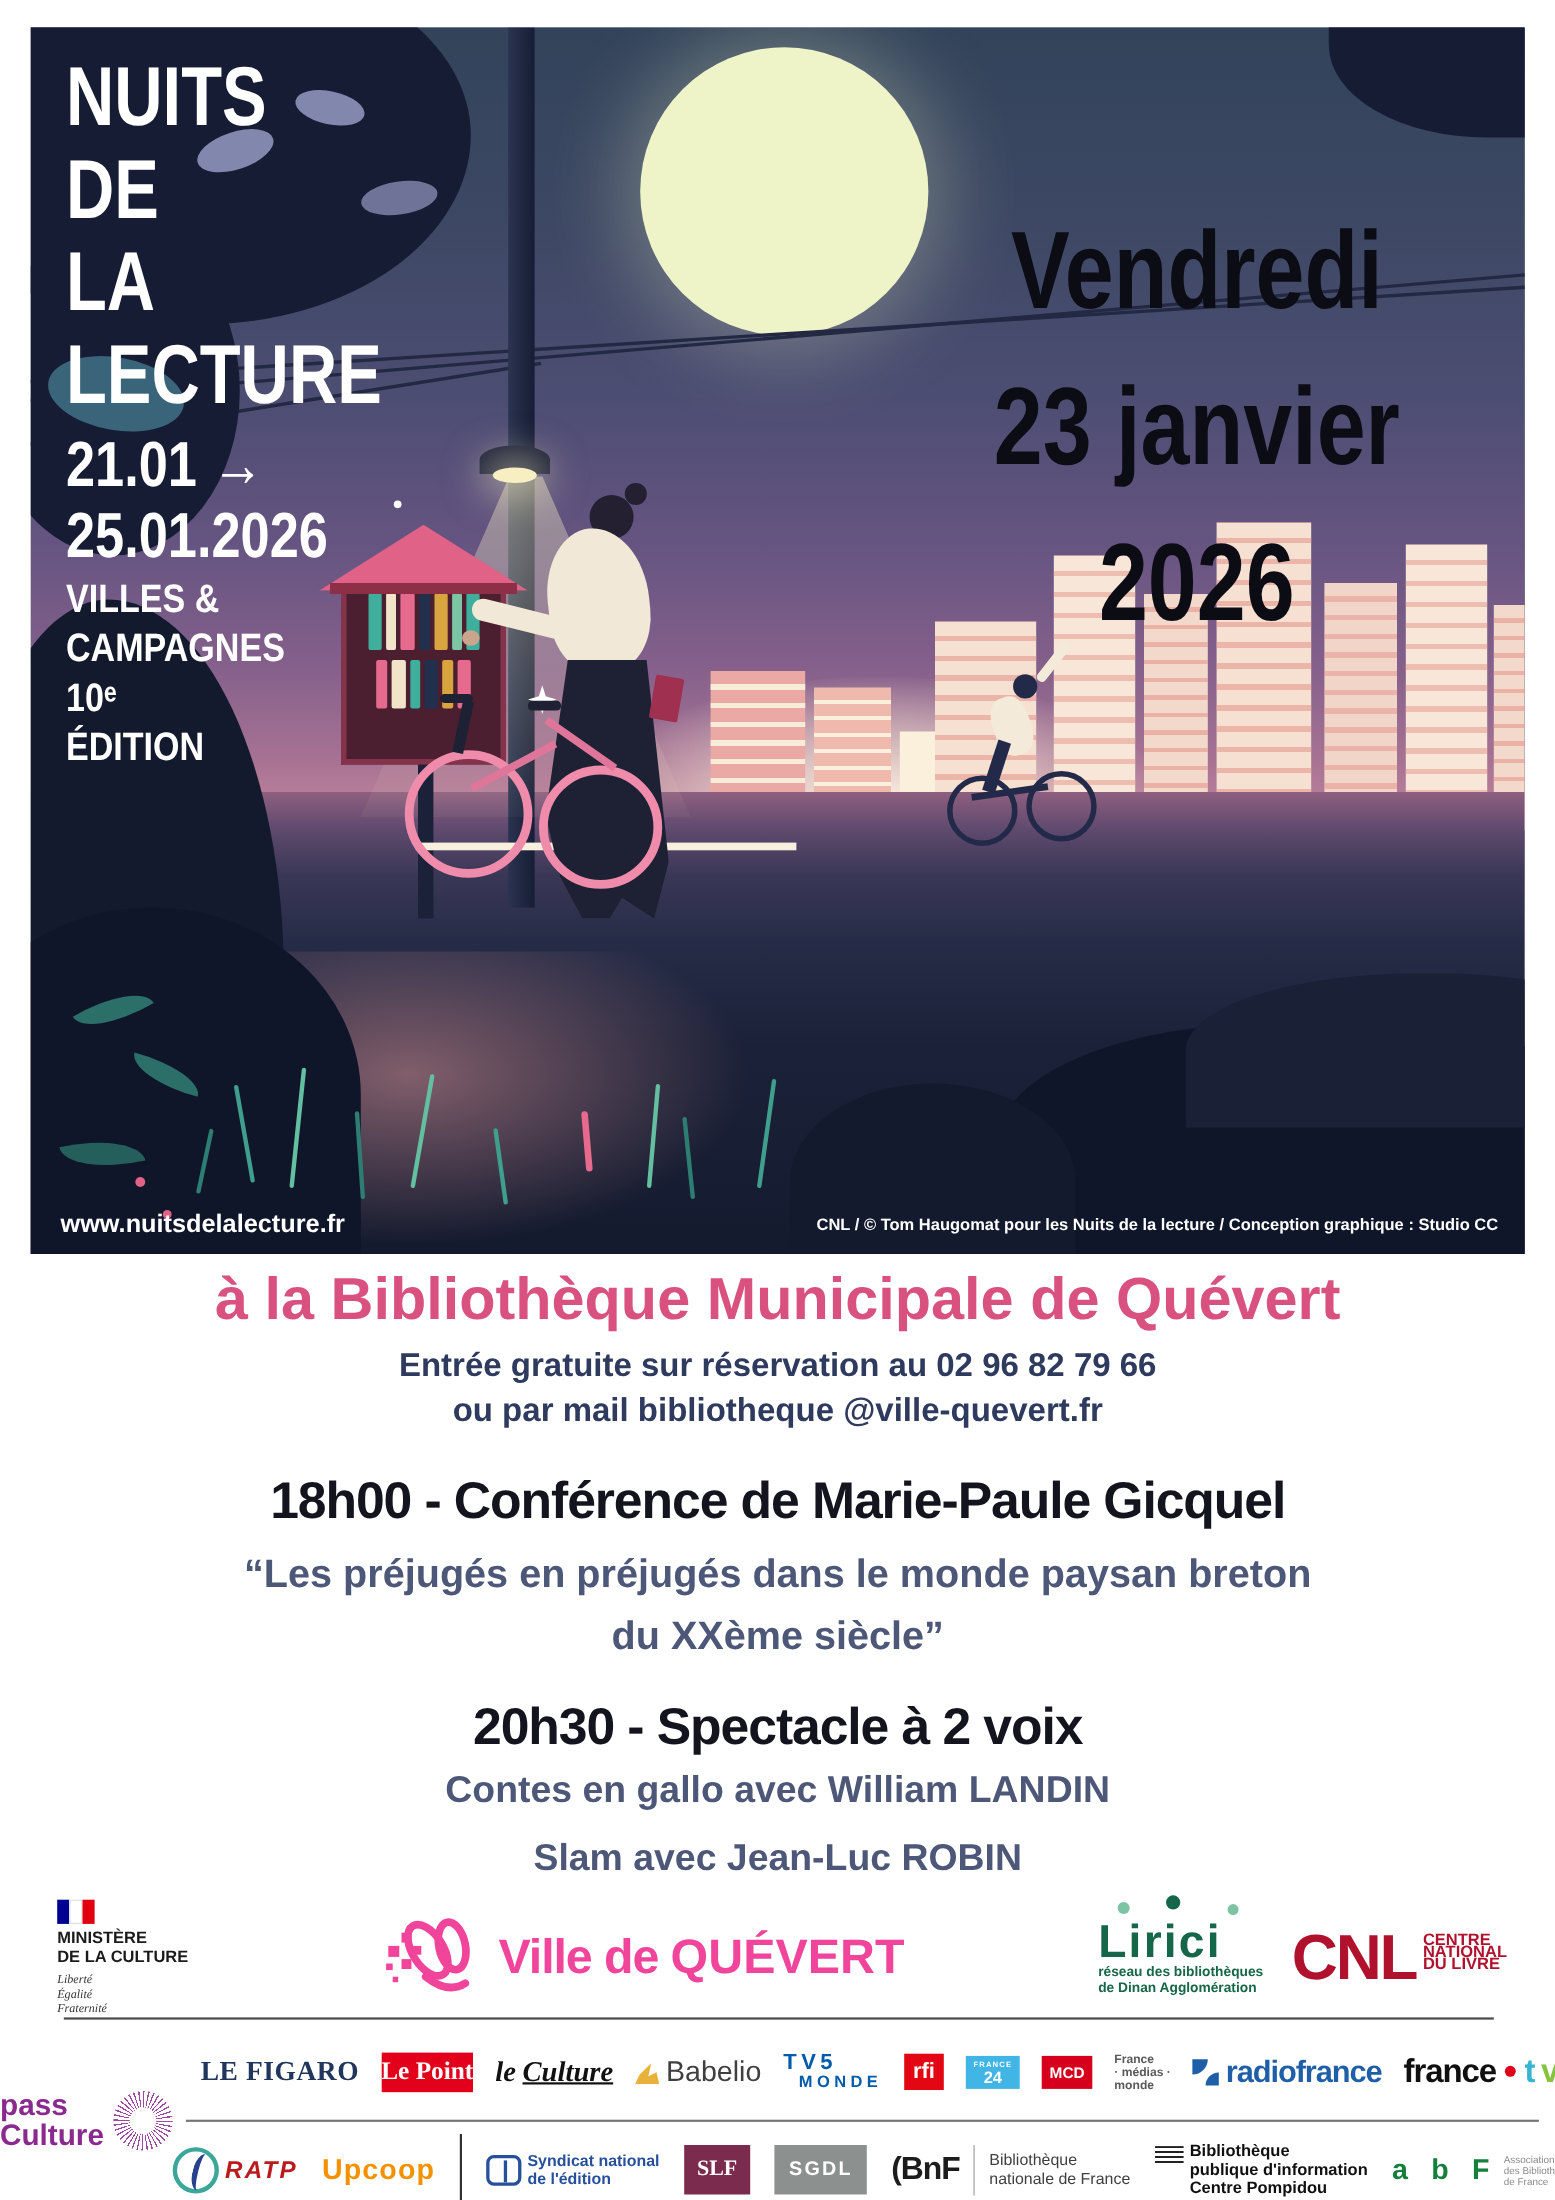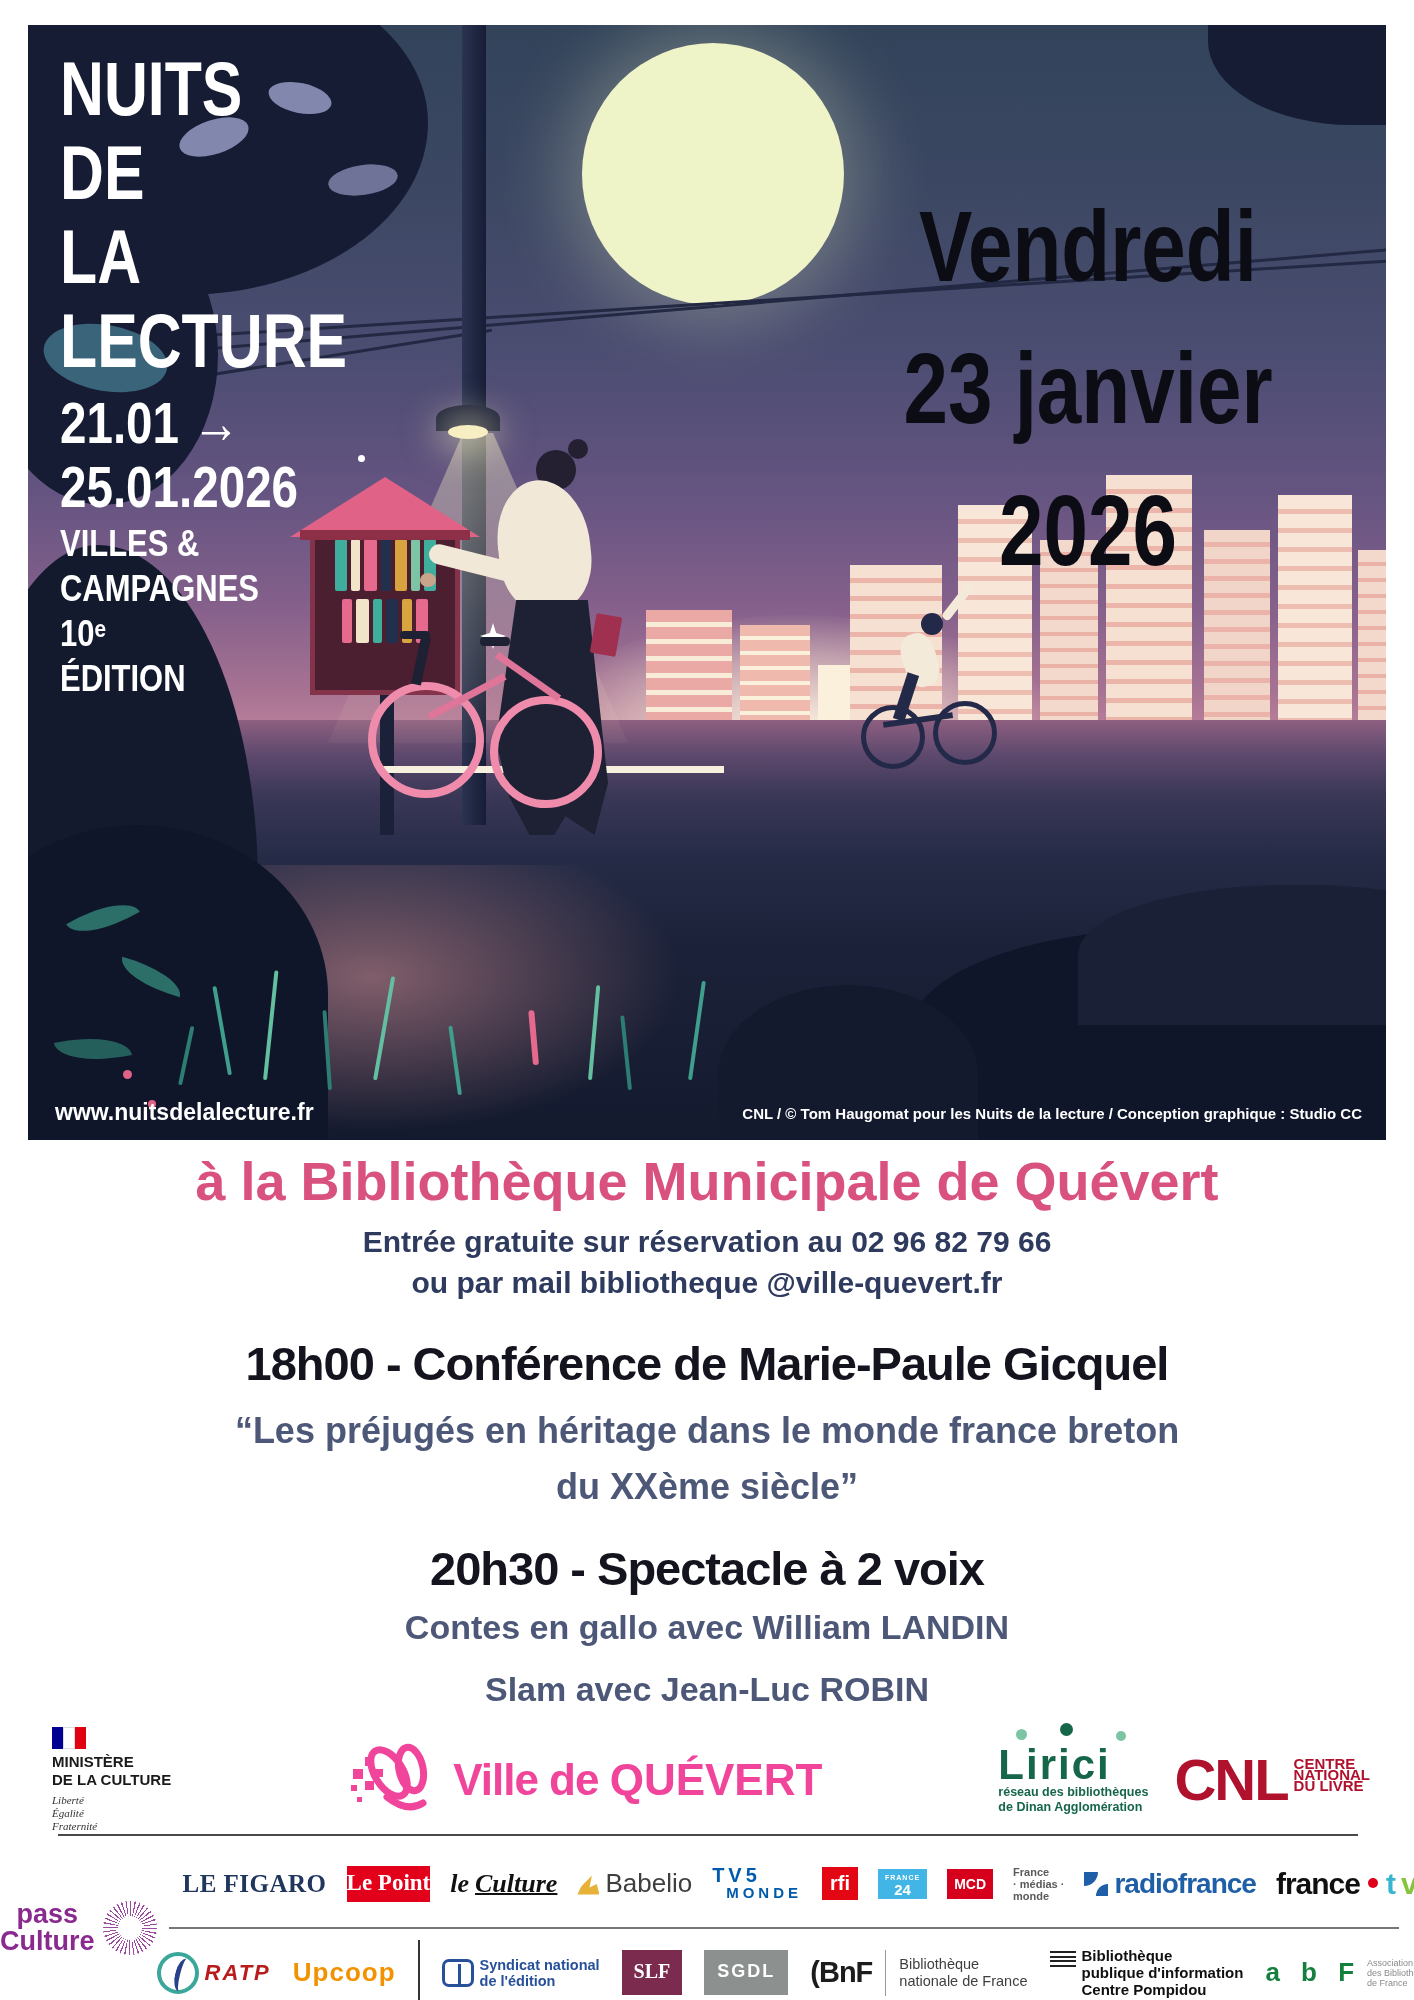--- a/index.html
+++ b/index.html
@@ -75,21 +75,21 @@
   .ldot { position:absolute; border-radius:50%; }
   .cnl { display:flex; align-items:flex-start; gap:6px; color:var(--cnl-red,#b0122d); }
   .cnl .cname { font-size:58px; font-weight:bold; letter-spacing:-2px; line-height:52px; }
   .cnl .csub { font-size:15px; font-weight:bold; line-height:11px; margin-top:4px; }
   .sep1 { border:none; border-top:2px solid #4a4a4a; margin:8px 56px 0 58px; }
 
   
   .strip { display:flex; margin-top:4px; height:176px; }
   .pass { width:226px; display:flex; align-items:center; justify-content:center; gap:8px;
     color:var(--pass-purple,#8a2a8f); }
-  .pass .ptxt { font-size:27px; font-weight:bold; line-height:27px; text-align:center; }
+  .pass .ptxt { font-size:27px; font-weight:bold; line-height:27px; text-align:left; }
   .burst { position:relative; width:54px; height:54px; border-radius:50%;
     background:repeating-conic-gradient(#9b4a9f 0deg 3deg, #fff 3deg 10deg); }
   .burst-in { position:absolute; inset:15px; border-radius:50%; background:#fff; }
   .vdiv { width:2px; background:#555; height:164px; margin-top:6px; }
   .strip-right { flex:1; display:flex; flex-direction:column; }
   .lrow { flex:1; display:flex; align-items:center; justify-content:center; }
   .row1 { gap:20px; } .row2 { gap:22px; }
   .sep2 { border:none; border-top:2px solid #777; margin:0 44px 0 12px; }
 
   .lg { display:flex; align-items:center; gap:6px; white-space:nowrap; }
@@ -269,21 +269,21 @@
     <div class="p-site abs">www.nuitsdelalecture.fr</div>
     <div class="p-credits abs">CNL / © Tom Haugomat pour les Nuits de la lecture / Conception graphique : Studio CC</div>
   </div>
 
   <div class="content">
     <h1 class="venue-title">à la Bibliothèque Municipale de Quévert</h1>
     <div class="venue-info first">Entrée gratuite sur réservation au 02 96 82 79 66</div>
     <div class="venue-info">ou par mail bibliotheque @ville-quevert.fr</div>
 
     <div class="ev-title ev1">18h00 - Conférence de Marie-Paule Gicquel</div>
-    <div class="quote first">“Les préjugés en héritage dans le monde france breton</div>
+    <div class="quote first">“Les préjugés en préjugés dans le monde paysan breton</div>
     <div class="quote">du  XXème siècle”</div>
 
     <div class="ev-title ev2">20h30 - Spectacle à 2 voix</div>
     <div class="ev-line">Contes en gallo avec William LANDIN</div>
     <div class="ev-line">Slam avec Jean-Luc ROBIN</div>
 
     <div class="orgs">
       <div class="ministry">
         <div class="flag">
           <span style="background:#000091;"></span>

